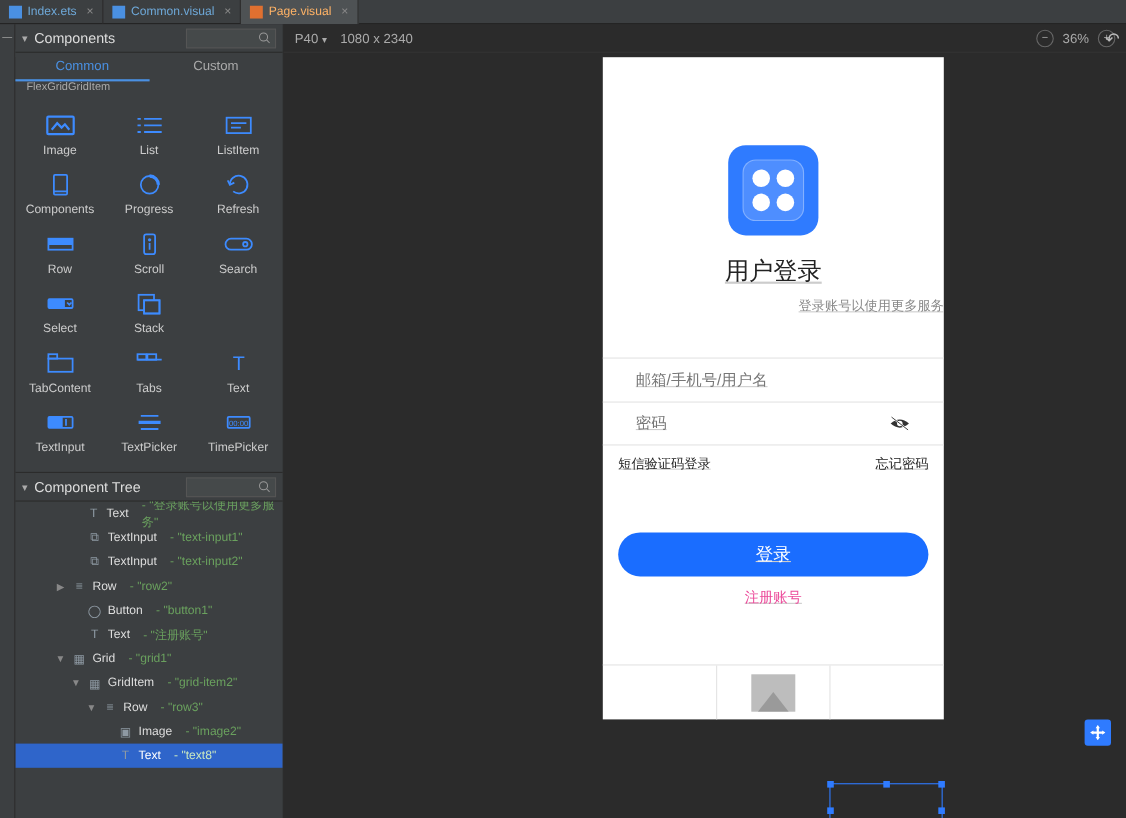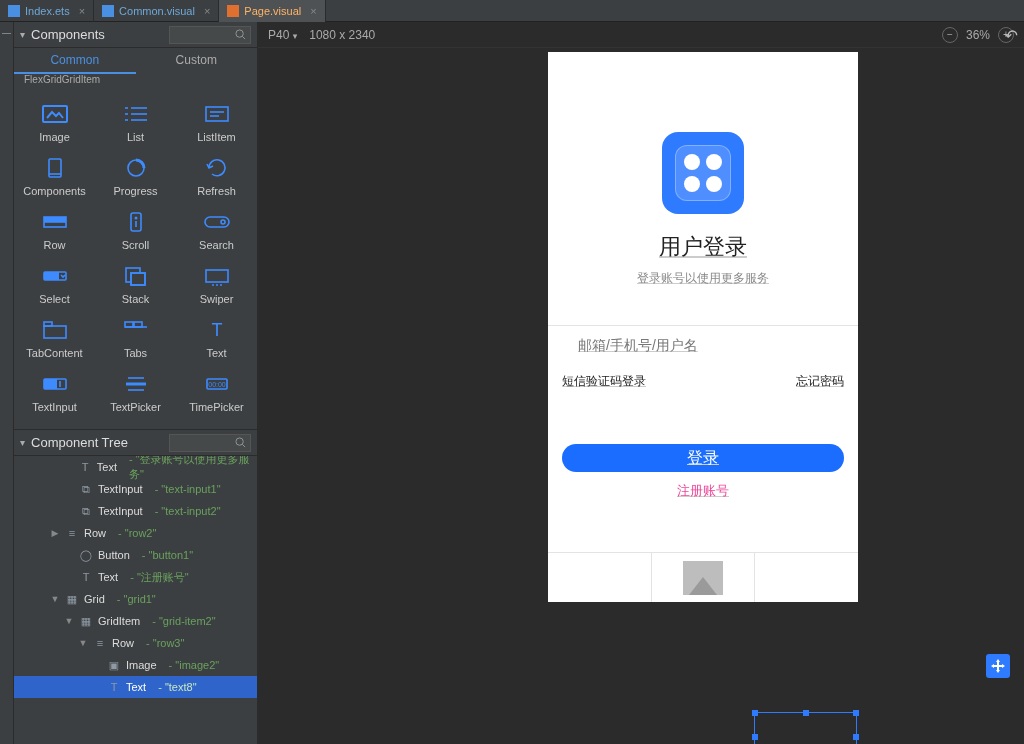--- a/index.html
+++ b/index.html
@@ -54,26 +54,26 @@
 .zoom-ctl { display:flex; align-items:center; gap:8px; }
 .circle-btn { width:16px; height:16px; border:1px solid #666; border-radius:50%; display:flex; align-items:center; justify-content:center; font-size:10px; color:#aaa; }
 
 
 .phone-wrap { position:absolute; left:290px; top:30px; width:310px;text-decoration:underline; }
 .phone { width:310px; background:#fff; display:flex; flex-direction:column; }
 .phone .logo { width:82px; height:82px; background:#2f7bff; border-radius:16px; margin:80px auto 18px; display:flex; align-items:center; justify-content:center; position:relative; }
 .logo-inner { width:56px; height:56px; background:rgba(255,255,255,0.15); border:1px solid rgba(255,255,255,0.3); border-radius:12px; display:grid; grid-template-columns:1fr 1fr; grid-template-rows:1fr 1fr; gap:6px; padding:8px; }
 .logo-inner div { background:#fff; border-radius:50%; }
 .phone h2 { text-align:center; font-size:22px; color:#222; font-weight:500; margin-bottom:8px; }
-.phone .sub { text-align:center; font-size:12px; color:#888; margin-bottom:38px; }
+.phone .sub { text-align:right; font-size:12px; color:#888; margin-bottom:38px; }
 .field { height:40px; border-top:1px solid #e3e3e3; display:flex; align-items:center; padding:0 30px; color:#777; font-size:14px; }
 .field.last { border-bottom:1px solid #e3e3e3; }
 .eye { margin-left:auto; }
 .links { display:flex; justify-content:space-between; padding:8px 14px 0; font-size:12px; color:#222; }
-.login-btn { margin:54px 14px 10px; height:28px; background:#1a6dff; color:#fff; border-radius:20px; display:flex; align-items:center; justify-content:center; font-size:16px; }
+.login-btn { margin:54px 14px 10px; height:40px; background:#1a6dff; color:#fff; border-radius:20px; display:flex; align-items:center; justify-content:center; font-size:16px; }
 .signup { text-align:center; font-size:13px; color:#ec4899; margin-bottom:52px; }
 .bottom-grid { display:flex; height:50px; border-top:1px solid #e3e3e3; }
 .bg-cell { flex:1; border-right:1px solid #e3e3e3; display:flex; align-items:center; justify-content:center; }
 .bg-cell:last-child { border-right:none; }
 .placeholder-img { width:40px; height:34px; background:#bdbdbd; display:flex; align-items:flex-end; justify-content:center; overflow:hidden; }
 .placeholder-img::before { content:""; width:0; height:0; border-left:14px solid transparent; border-right:14px solid transparent; border-bottom:18px solid #9a9a9a; }
 
 
 .sel-frame { position:absolute; border:1px solid #2f7bff; pointer-events:none; }
 .handle { width:6px; height:6px; background:#2f7bff; position:absolute; }
@@ -244,31 +244,20 @@
           <div class="comp-cell">
             <div class="ico">
               <svg width="28" height="24" viewBox="0 0 28 24" stroke="#3d8bff" stroke-width="1.6" fill="none">
                 <rect x="4" y="4" width="14" height="14" fill="none"></rect>
                 <rect x="9" y="9" width="14" height="12" fill="#3c3f41"></rect>
                 <rect x="9" y="9" width="14" height="12" fill="none"></rect>
               </svg>
             </div>
             <div class="lbl">Stack</div>
           </div>
-          <div class="comp-cell">
-            <div class="ico">
-              <svg width="28" height="24" viewBox="0 0 28 24" stroke="#3d8bff" stroke-width="1.6" fill="none">
-                <rect x="3" y="6" width="22" height="12" fill="none"></rect>
-                <circle cx="10" cy="21" r="1" fill="#3d8bff" stroke="none"></circle>
-                <circle cx="14" cy="21" r="1" fill="#3d8bff" stroke="none"></circle>
-                <circle cx="18" cy="21" r="1" fill="#3d8bff" stroke="none"></circle>
-              </svg>
-            </div>
-            <div class="lbl">Swiper</div>
-          </div>
         </div>
         <div class="comp-row">
           <div class="comp-cell">
             <div class="ico">
               <svg width="28" height="24" viewBox="0 0 28 24" stroke="#3d8bff" stroke-width="1.6" fill="none">
                 <rect x="3" y="8" width="22" height="12" fill="none"></rect>
                 <rect x="3" y="4" width="8" height="4" fill="none"></rect>
               </svg>
             </div>
             <div class="lbl">TabContent</div>
@@ -426,20 +415,29 @@
           <div class="logo-inner">
               <div></div>
               <div></div>
               <div></div>
               <div></div>
             </div>
         </div>
         <h2>用户登录</h2>
         <div class="sub">登录账号以使用更多服务</div>
         <div class="field">邮箱/手机号/用户名</div>
+        <div class="field last">
+          <span>密码</span>
+          <svg class="eye" width="20" height="16" viewBox="0 0 24 18">
+              <path d="M2 9 Q12 0 22 9 Q12 18 2 9" fill="#333"></path>
+              <circle cx="12" cy="9" r="3" fill="#fff"></circle>
+              <line x1="3" y1="2" x2="21" y2="16" stroke="#fff" stroke-width="2"></line>
+              <line x1="3" y1="2" x2="21" y2="16" stroke="#333" stroke-width="1"></line>
+            </svg>
+        </div>
         <div class="links">
           <span>短信验证码登录</span>
           <span>忘记密码</span>
         </div>
         <div class="login-btn">登录</div>
         <div class="signup">注册账号</div>
         <div class="bottom-grid">
           <div class="bg-cell"></div>
           <div class="bg-cell">
               <div class="placeholder-img"></div>

